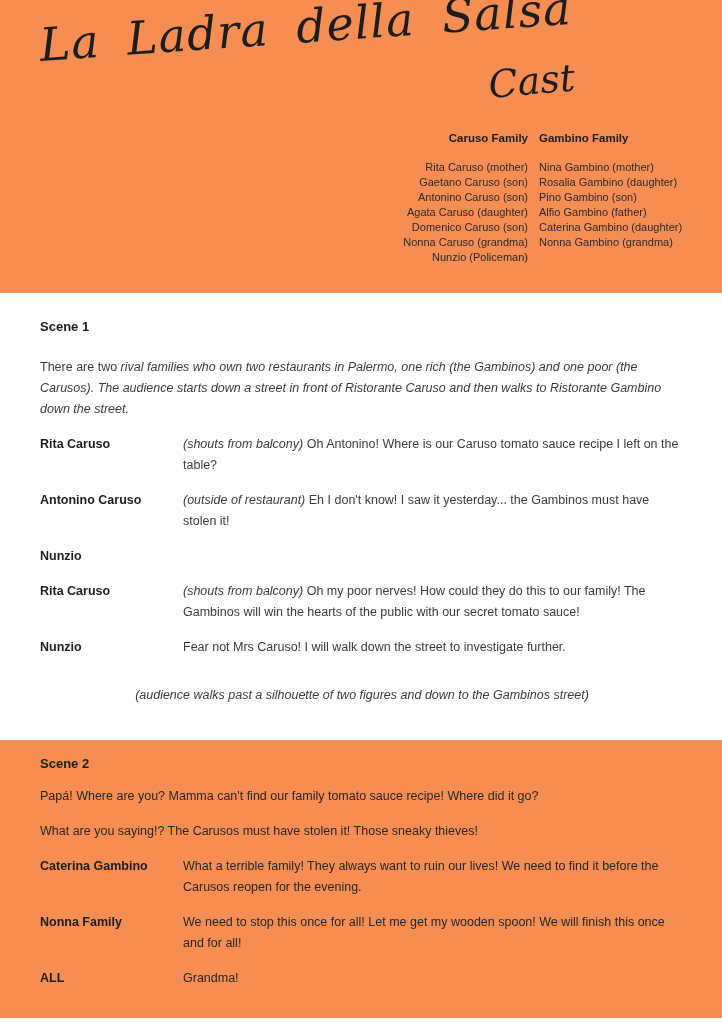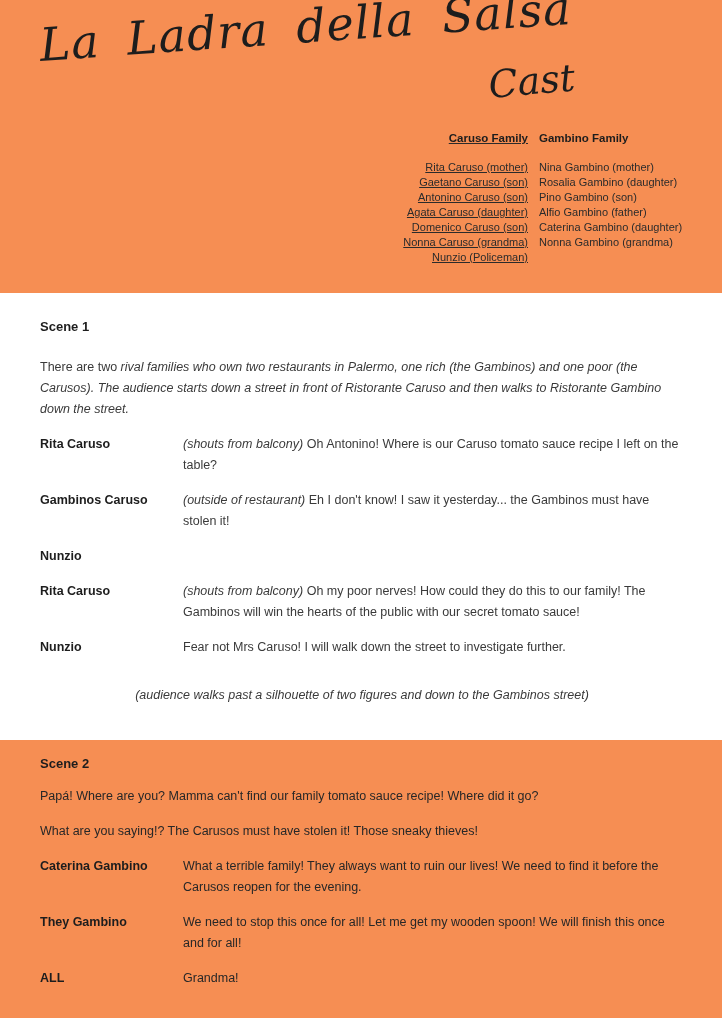--- a/index.html
+++ b/index.html
@@ -58,21 +58,21 @@
     transform-origin: left top;
     white-space: nowrap;
   }
   .cast-col {
     position: absolute;
     top: 131px;
     font-size: 11px;
     line-height: 15px;
     color: #2b2b2b;
   }
-  .cast-col.caruso { right: 194px; text-align: right; text-decoration: underline; }
+  .cast-col.caruso { right: 194px; text-align: right; }
   .cast-col.gambino { left: 539px; text-align: left; }
   .family-name {
     font-weight: 700;
     font-size: 11.5px;
     color: var(--ink);
     margin-bottom: 14px;
   }
 
   
   .scene1 {
@@ -156,21 +156,21 @@
 
     <div class="dialogue">
       <div class="row">
         <div class="speaker">Rita Caruso</div>
         <div class="speech">
           <em class="dir">(shouts from balcony)</em>
           <span>Oh Antonino! Where is our Caruso tomato sauce recipe I left on the table?</span>
         </div>
       </div>
       <div class="row">
-        <div class="speaker">Gambinos Caruso</div>
+        <div class="speaker">Antonino Caruso</div>
         <div class="speech">
           <em class="dir">(outside of restaurant)</em>
           <span>Eh I don't know! I saw it yesterday... the Gambinos must have stolen it!</span>
         </div>
       </div>
       <div class="row">
         <div class="speaker">Nunzio</div>
       </div>
       <div class="row">
         <div class="speaker">Rita Caruso</div>
@@ -199,21 +199,21 @@
         <div class="speech"><span>Papá! Where are you? Mamma can't find our family tomato sauce recipe! Where did it go?</span></div>
       </div>
       <div class="row">
         <div class="speech"><span>What are you saying!? The Carusos must have stolen it! Those sneaky thieves!</span></div>
       </div>
       <div class="row">
         <div class="speaker">Caterina Gambino</div>
         <div class="speech"><span>What a terrible family! They always want to ruin our lives! We need to find it before the Carusos reopen for the evening.</span></div>
       </div>
       <div class="row">
-        <div class="speaker">They Gambino</div>
+        <div class="speaker">Nonna Family</div>
         <div class="speech"><span>We need to stop this once for all! Let me get my wooden spoon! We will finish this once and for all!</span></div>
       </div>
       <div class="row">
         <div class="speaker">ALL</div>
         <div class="speech"><span>Grandma!</span></div>
       </div>
     </div>
   </div>
 
 </div>

